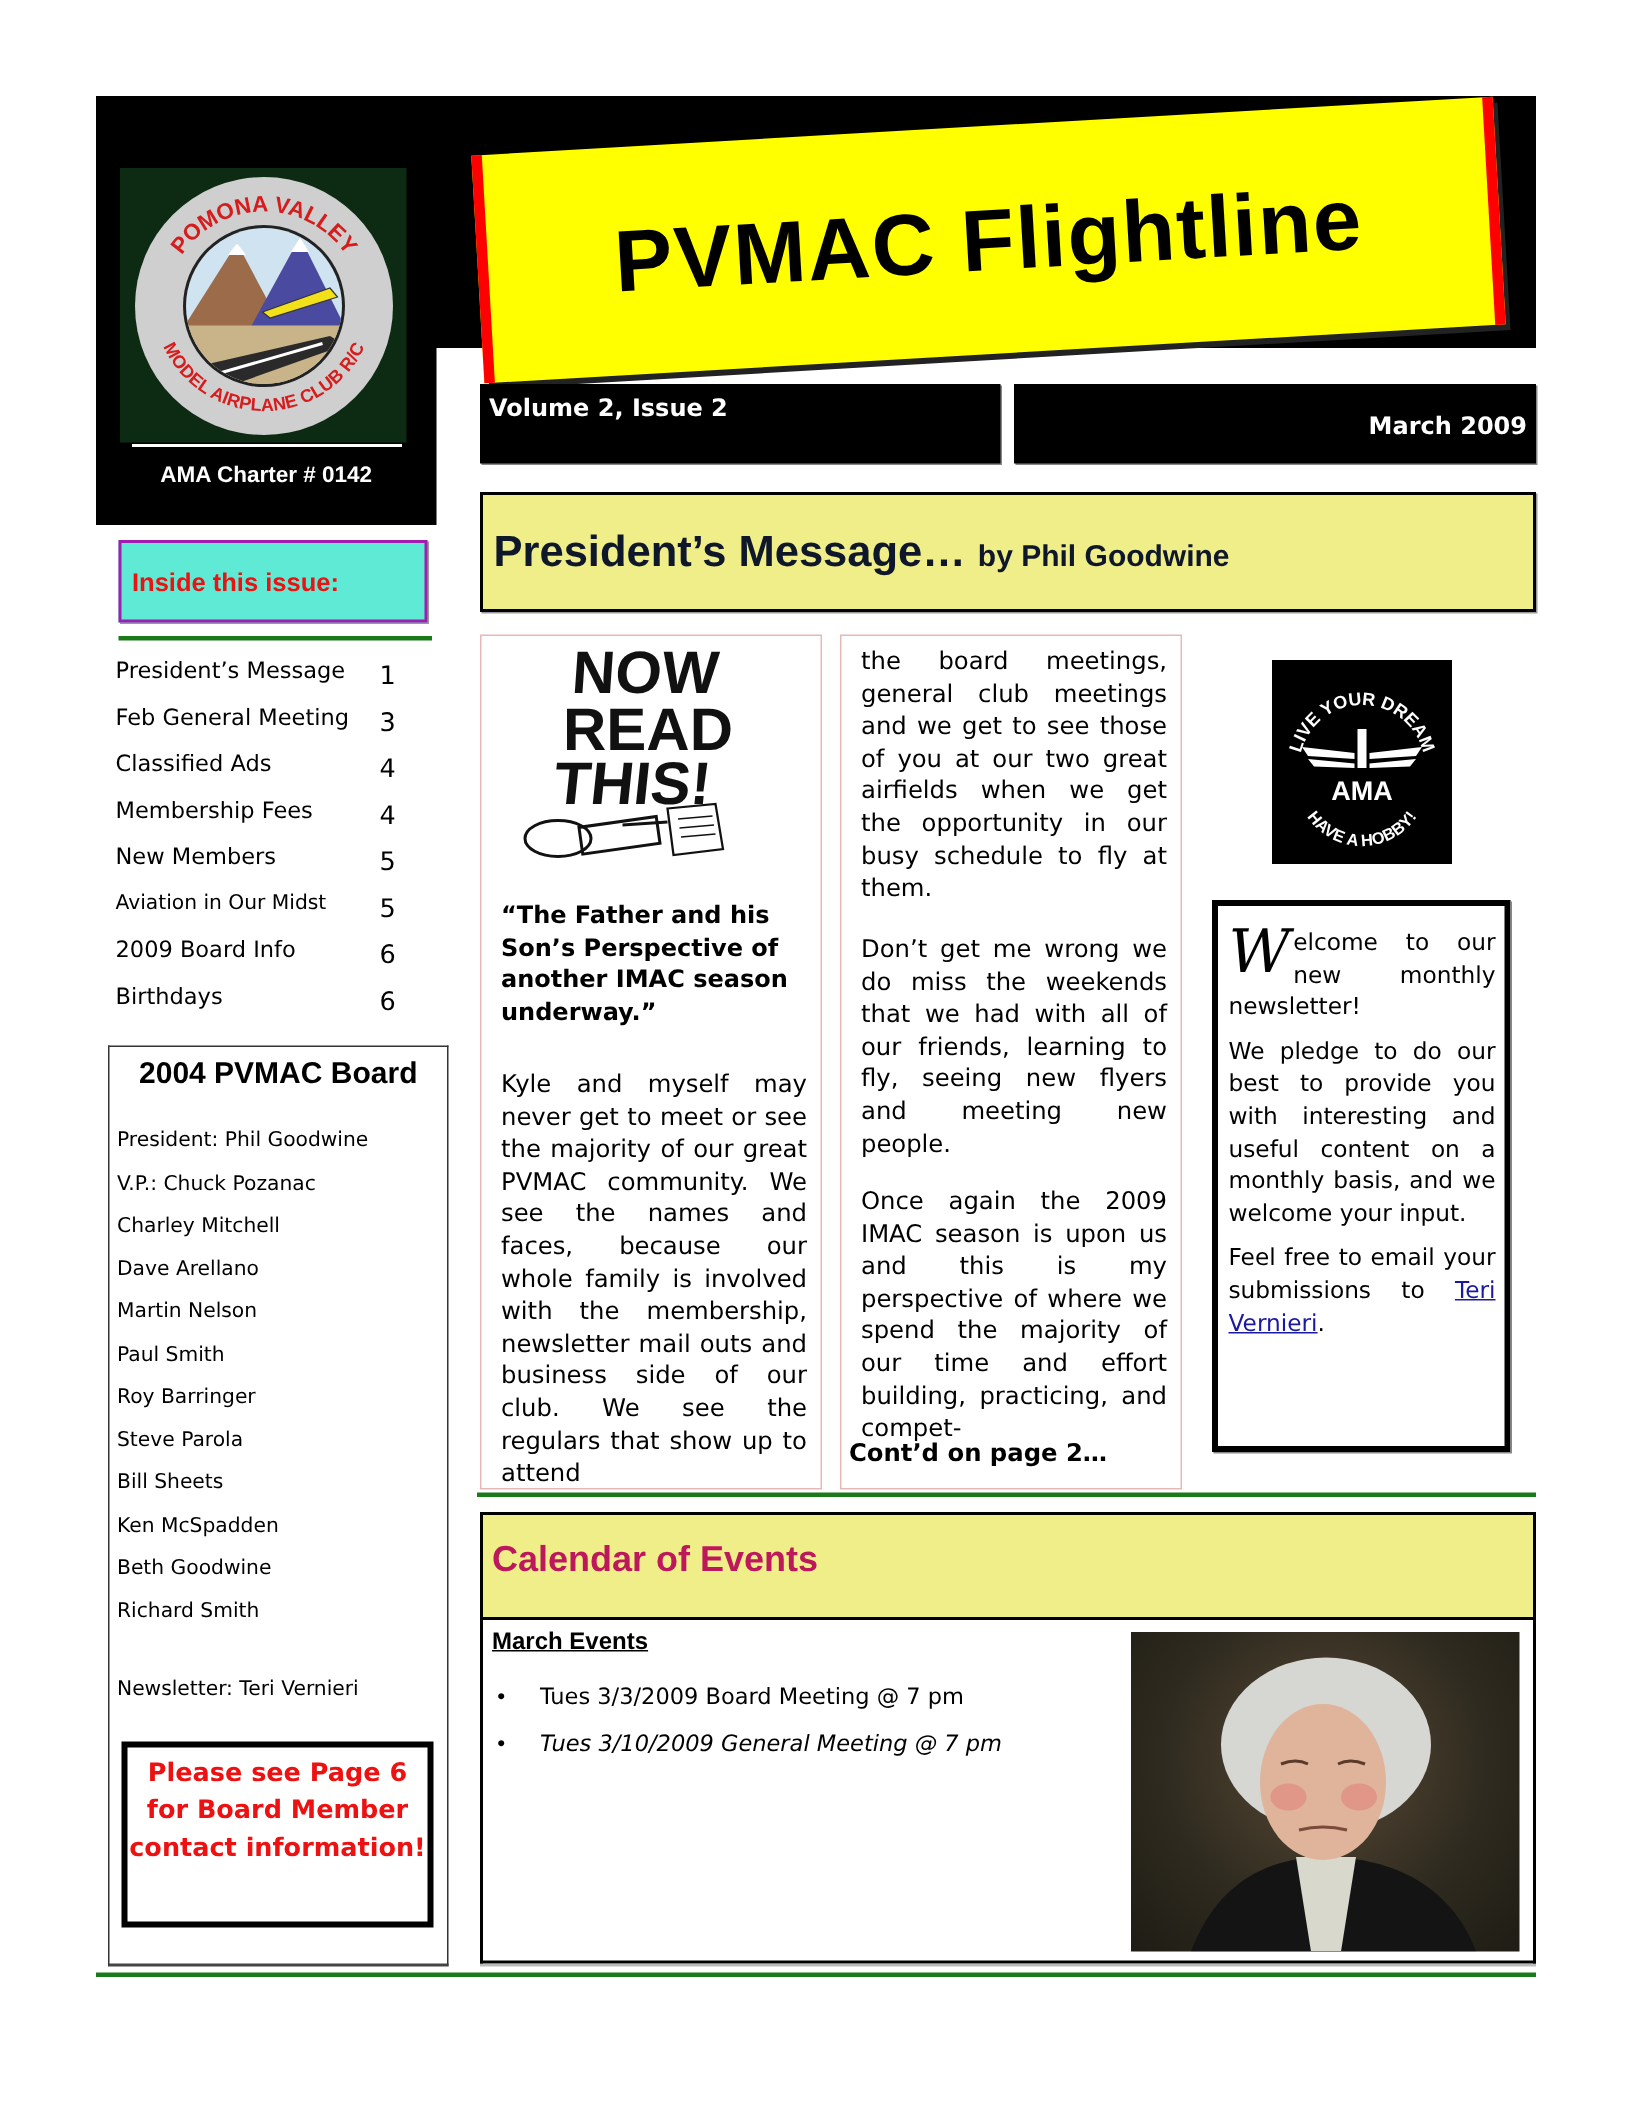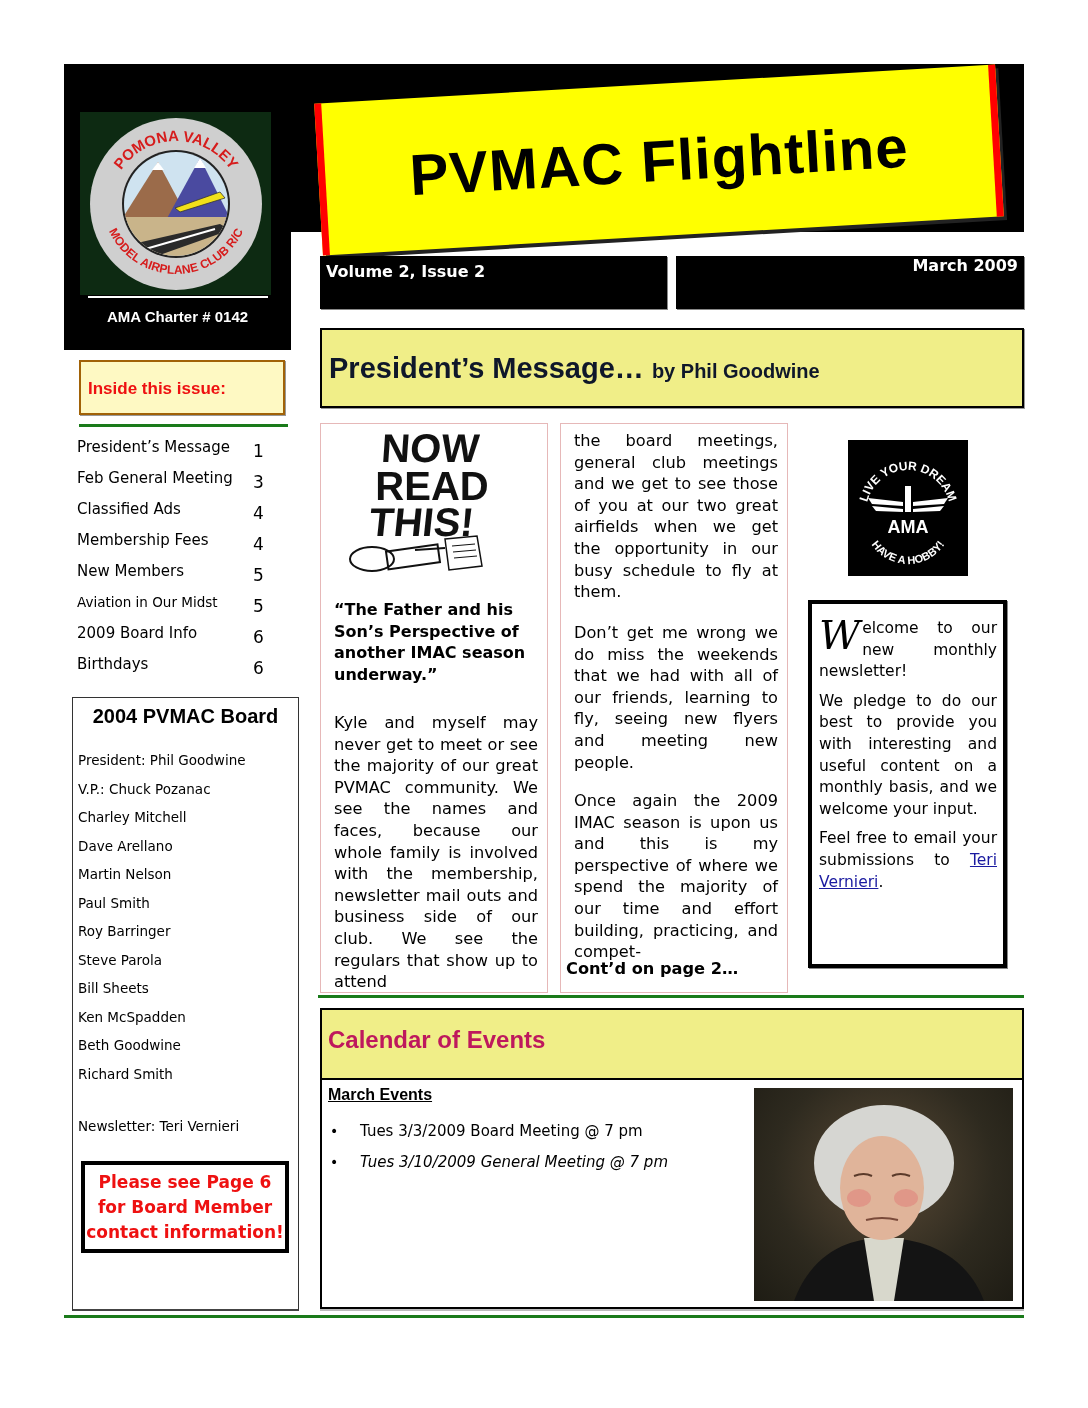--- a/index.html
+++ b/index.html
@@ -19,41 +19,41 @@
     
     #banner-wrap { left:318px; top:84px; width:682px; height:152px; transform:rotate(-3.3deg); transform-origin:center; }
     #banner { position:absolute; left:0; top:0; width:100%; height:100%; background:#ffff00; border-left:7px solid #ff0000; border-right:7px solid #ff0000; box-shadow:3px 4px 0 #222; box-sizing:border-box; display:flex; align-items:center; justify-content:center; }
     #banner-title { font-family:"Liberation Sans", sans-serif; font-weight:bold; font-size:58px; color:#000; letter-spacing:1px; }
 
     
     .volbar { top:256px; height:53px; background:#000; color:#fff; font-family:"DejaVu Sans", sans-serif; font-weight:bold; font-size:16px; box-shadow:1px 1px 0 #888; }
     #vol-left { left:320px; width:347px; }
     #vol-left span { position:absolute; left:6px; top:6px;text-align:right; }
     #vol-right { left:676px; width:348px; }
-    #vol-right span { position:absolute; right:6px; top:0; }
-
-    
-    #inside-box { left:79px; top:360px; width:206px; height:55px; background:#fef9c3; border:2px solid #a16207; box-sizing:border-box; box-shadow:1px 1px 0 #999; }
+    #vol-right span { position:absolute; right:6px; top:18px; }
+
+    
+    #inside-box { left:79px; top:360px; width:206px; height:55px; background:#5eead4; border:2px solid #a21caf; box-sizing:border-box; box-shadow:1px 1px 0 #999; }
     #inside-title { position:absolute; left:7px; top:17px; color:#ee1111; font-family:"Liberation Sans", sans-serif; font-weight:bold; font-size:17px; }
     .green-rule { background:#1a7a1a; height:3px; }
     #rule-inside { left:79px; top:424px; width:209px; }
 
     #toc { left:77px; top:436px; width:200px; }
     .toc-row { position:relative; height:31px; font-family:"DejaVu Sans", sans-serif; font-size:15px; }
     .toc-label { position:absolute; left:0; top:2px; white-space:nowrap; }
     .toc-label.small { font-size:13.5px; top:3px; }
     .toc-page { position:absolute; left:176px; top:5px; font-size:17px; }
 
     
     #board { left:72px; top:697px; width:227px; height:614px; border:1px solid #333; border-bottom:2px solid #444; box-sizing:border-box; }
     #board-title { position:absolute; left:0; width:100%; top:7px; text-align:center; font-family:"Liberation Sans", sans-serif; font-weight:bold; font-size:20px; }
     #board-list { position:absolute; left:5px; top:54px; }
     .board-item { height:28.5px; font-size:13.5px; font-family:"DejaVu Sans", sans-serif; }
     #board-newsletter { position:absolute; left:5px; top:420px; font-size:13.5px; }
-    #board-note { position:absolute; left:8px; top:463px; width:208px; height:92px; border:4px solid #000; box-sizing:border-box; text-align:center; color:#ee1111; font-weight:bold; font-size:17px; line-height:25px; padding-top:5px; }
+    #board-note { position:absolute; left:8px; top:463px; width:208px; height:124px; border:4px solid #000; box-sizing:border-box; text-align:center; color:#ee1111; font-weight:bold; font-size:17px; line-height:25px; padding-top:5px; }
 
     
     #pres-head { left:320px; top:328px; width:704px; height:80px; background:#f0ee88; border:2px solid #000; box-sizing:border-box; box-shadow:1px 1px 0 #999; }
     #pres-title { position:absolute; left:7px; top:22px; font-family:"Liberation Sans", sans-serif; font-weight:bold; color:#0f172a; font-size:29px; white-space:nowrap; }
     #pres-by { font-size:20px; }
 
     
     .col { border:1px solid #e6b8b8; box-sizing:border-box; }
     #col1 { left:320px; top:423px; width:228px; height:570px; }
     #col2 { left:560px; top:423px; width:228px; height:570px; }

